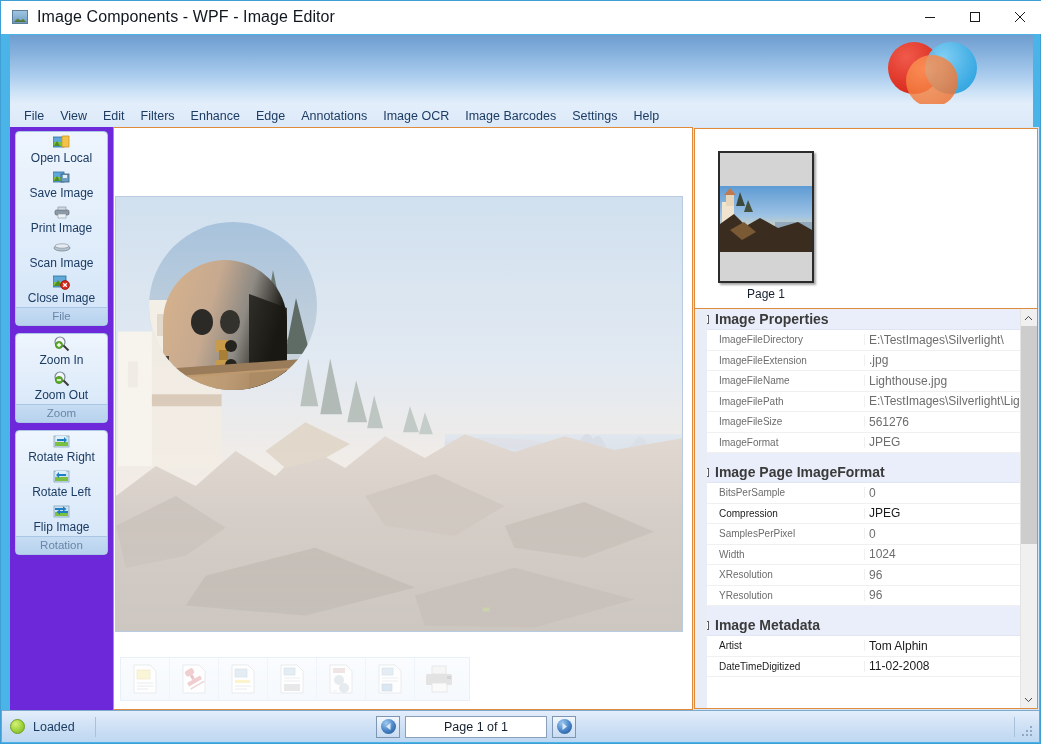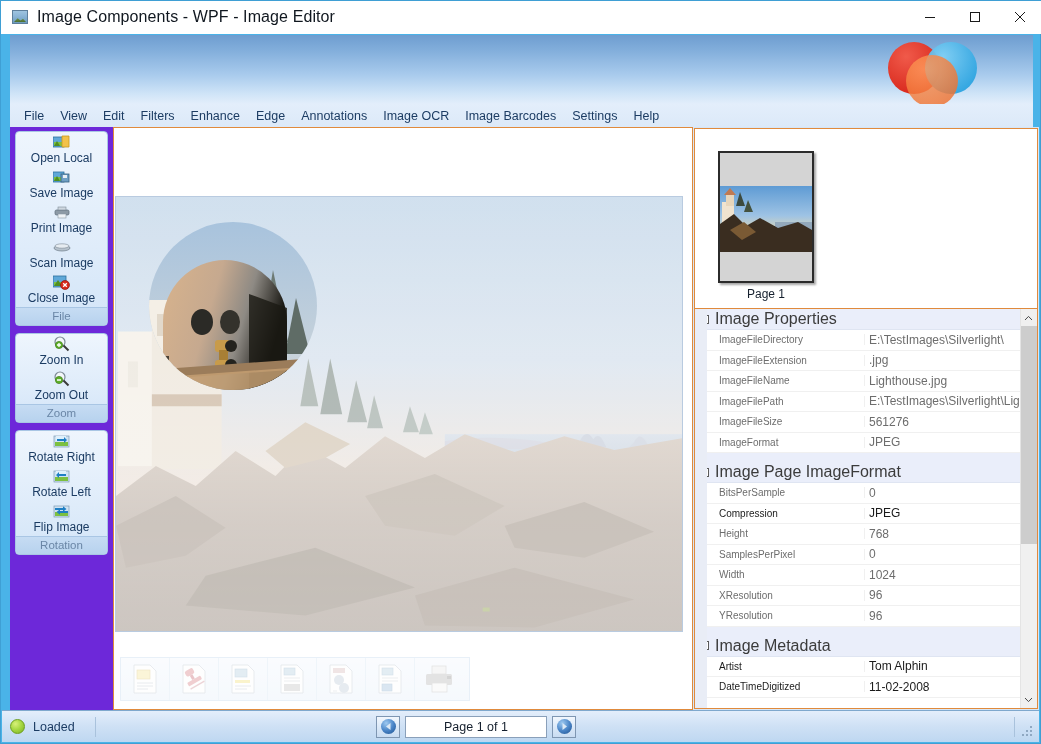--- a/index.html
+++ b/index.html
@@ -225,21 +225,21 @@
     background: #ffffff;
     margin-right: 6px; margin-left: 2px;
     position: relative; flex: none;
   }
   .exp-box::before {
     content: ""; position: absolute;
     left: 1px; top: 3px; width: 5px; height: 1px;
     background: #2a2a2a;
   }
   .prop-section .sec-title {
-    font-size: 16px; font-weight: normal; color: #3b3b3b;
+    font-size: 14px; font-weight: bold; color: #3b3b3b;
   }
   .prop-row {
     display: flex; height: 20.5px; align-items: center;
     border-bottom: 1px solid #f0f0f0;
   }
   .prop-row .k {
     width: 158px; flex: none;
     font-size: 10px; color: #6d6d6d;
     padding-left: 12px;
     white-space: nowrap; overflow: hidden;
@@ -778,24 +778,20 @@
           </div>
           <div class="prop-row">
             <div class="k">BitsPerSample</div>
             <div class="v">0</div>
           </div>
           <div class="prop-row hl">
             <div class="k">Compression</div>
             <div class="v">JPEG</div>
           </div>
           <div class="prop-row">
-            <div class="k">Height</div>
-            <div class="v">768</div>
-          </div>
-          <div class="prop-row">
             <div class="k">SamplesPerPixel</div>
             <div class="v">0</div>
           </div>
           <div class="prop-row">
             <div class="k">Width</div>
             <div class="v">1024</div>
           </div>
           <div class="prop-row">
             <div class="k">XResolution</div>
             <div class="v">96</div>

